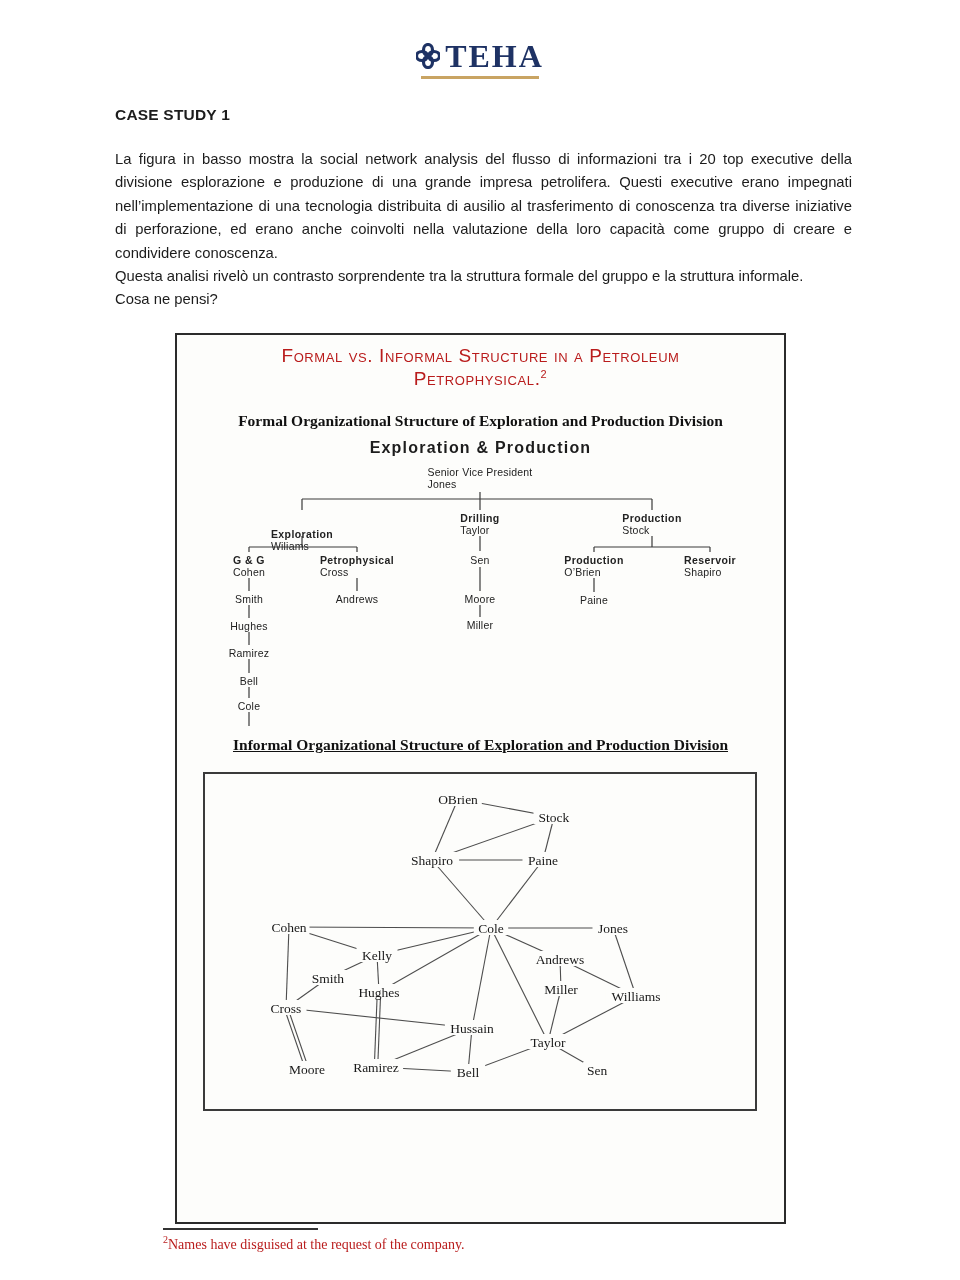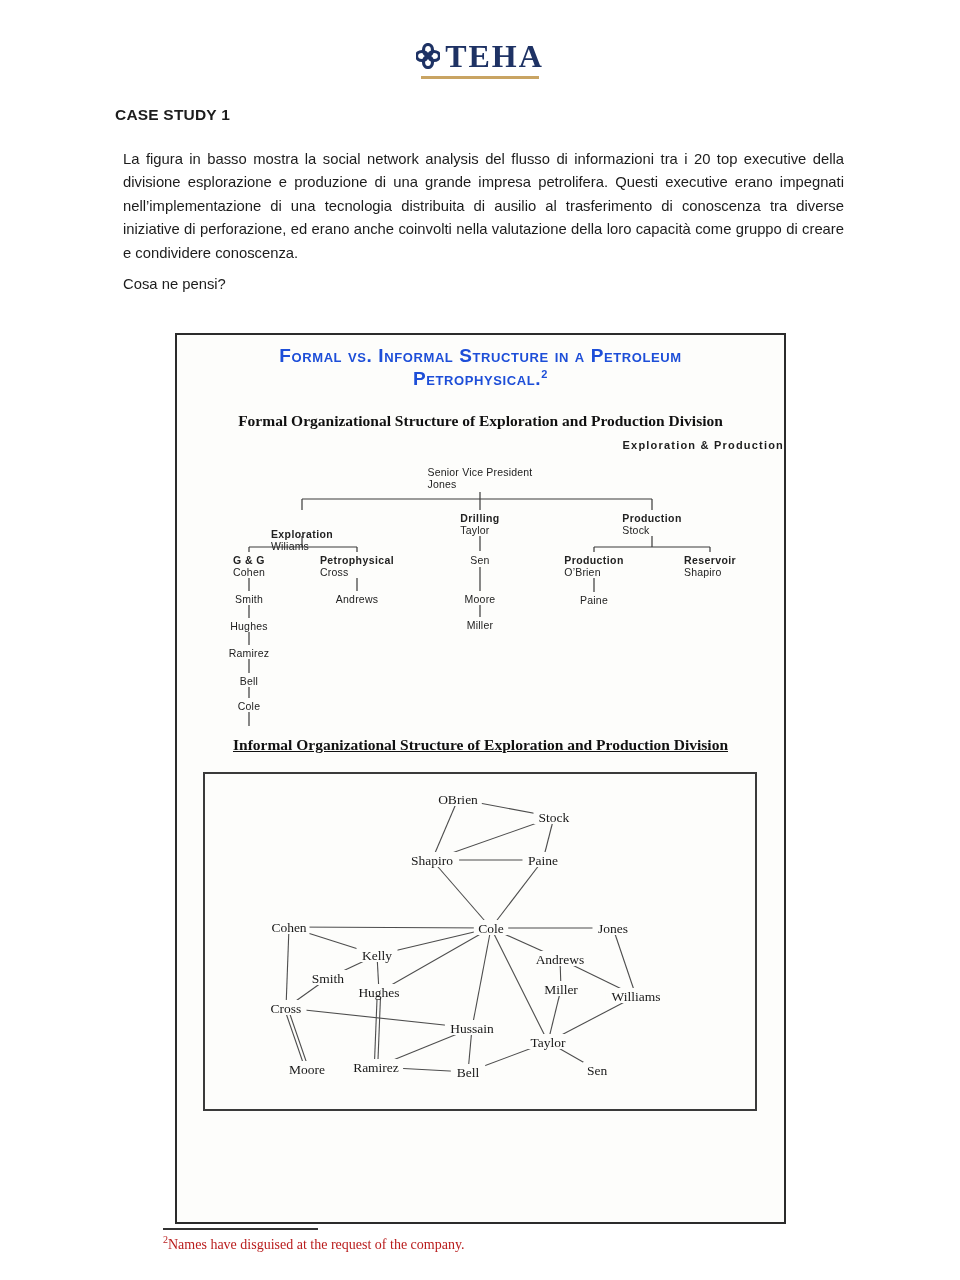--- a/index.html
+++ b/index.html
@@ -9,29 +9,29 @@
   
   .logo{position:absolute;top:40px;left:0;right:0;text-align:center;}
   .logo-inner{display:inline-block;}
   .logo-row{display:inline-flex;align-items:center;gap:5px;}
   .logo-text{font-family:"Liberation Serif",serif;font-weight:bold;font-size:32px;letter-spacing:2px;color:#1e3264;line-height:1;}
   .logo-underline{height:3px;background:#c9a463;margin:3px auto 0;width:118px;}
 
   
   .content{position:absolute;left:115px;right:108px;top:106px;}
   .content h1{font-size:15.5px;font-weight:bold;margin:0 0 24px 0;letter-spacing:0.2px;}
-  .content p{font-size:14.8px;line-height:23.4px;margin:8px;}
+  .content p{font-size:14.8px;line-height:23.4px;margin:0;}
   .content p.justify{text-align:justify;}
 
   
   .figure-box{position:absolute;left:175px;top:333px;width:611px;height:891px;border:2px solid #2b2b2b;background:#fdfdfb;box-sizing:border-box;}
-  .fig-title{position:absolute;top:11px;left:0;width:100%;text-align:center;font-weight:bold;font-variant:small-caps;font-size:19px;letter-spacing:0.6px;line-height:19px;color:#1d4ed8;}
+  .fig-title{position:absolute;top:11px;left:0;width:100%;text-align:center;font-weight:normal;font-variant:small-caps;font-size:19px;letter-spacing:0.6px;line-height:19px;color:#b91c1c;}
   .fig-title sup{font-size:11px;font-variant:normal;}
   .formal-heading{position:absolute;top:77px;left:0;width:100%;text-align:center;font-family:"Liberation Serif",serif;font-weight:bold;font-size:15.5px;color:#111;}
-  .formal-subheading{position:absolute;top:104px;left:0;width:100%;text-align:right;font-weight:bold;font-size:11px;letter-spacing:1.2px;color:#1d1d1d;}
+  .formal-subheading{position:absolute;top:104px;left:0;width:100%;text-align:center;font-weight:bold;font-size:16px;letter-spacing:1.2px;color:#1d1d1d;}
   .org-lines{position:absolute;left:0;top:0;width:607px;height:887px;}
   .org-lines line{stroke:#3a3a3a;stroke-width:1.2;}
   .org-node{position:absolute;transform:translateX(-50%);text-align:left;font-size:10.5px;line-height:12px;letter-spacing:0.2px;color:#222;white-space:nowrap;}
   .org-title.b{font-weight:bold;letter-spacing:0.4px;}
   .informal-heading{position:absolute;top:401px;left:0;width:100%;text-align:center;font-family:"Liberation Serif",serif;font-weight:bold;font-size:15.5px;text-decoration:underline;color:#111;}
   .network-box{position:absolute;left:26px;top:437px;width:550px;height:335px;border:2px solid #3a3a3a;box-sizing:content-box;}
   #network-svg{position:absolute;inset:0;width:550px;height:335px;}
   #network-svg line{stroke:#4d4d4d;stroke-width:1.1;}
   #network-svg text{font-family:"Liberation Serif",serif;font-size:13.5px;fill:#191919;text-anchor:middle;}
   #network-svg rect{fill:#fdfdfb;}
@@ -60,20 +60,21 @@
         </svg>
         <span class="logo-text">TEHA</span>
       </span>
       <div class="logo-underline"></div>
     </div>
   </header>
 
   <main class="content">
     <h1>CASE STUDY 1</h1>
     <p class="justify">La figura in basso mostra la social network analysis del flusso di informazioni tra i 20 top executive della divisione esplorazione e produzione di una grande impresa petrolifera. Questi executive erano impegnati nell’implementazione di una tecnologia distribuita di ausilio al trasferimento di conoscenza tra diverse iniziative di perforazione, ed erano anche coinvolti nella valutazione della loro capacità come gruppo di creare e condividere conoscenza.</p>
+    <p>Questa analisi rivelò un contrasto sorprendente tra la struttura formale del gruppo e la struttura informale.</p>
     <p>Cosa ne pensi?</p>
   </main>
 
   <figure class="figure-box" style="margin:0;">
     <div class="fig-title">
       <span>Formal vs. Informal Structure in a Petroleum</span><br>
       <span>Petrophysical.</span><sup>2</sup>
     </div>
 
     <div class="formal-heading">Formal Organizational Structure of Exploration and Production Division</div>

